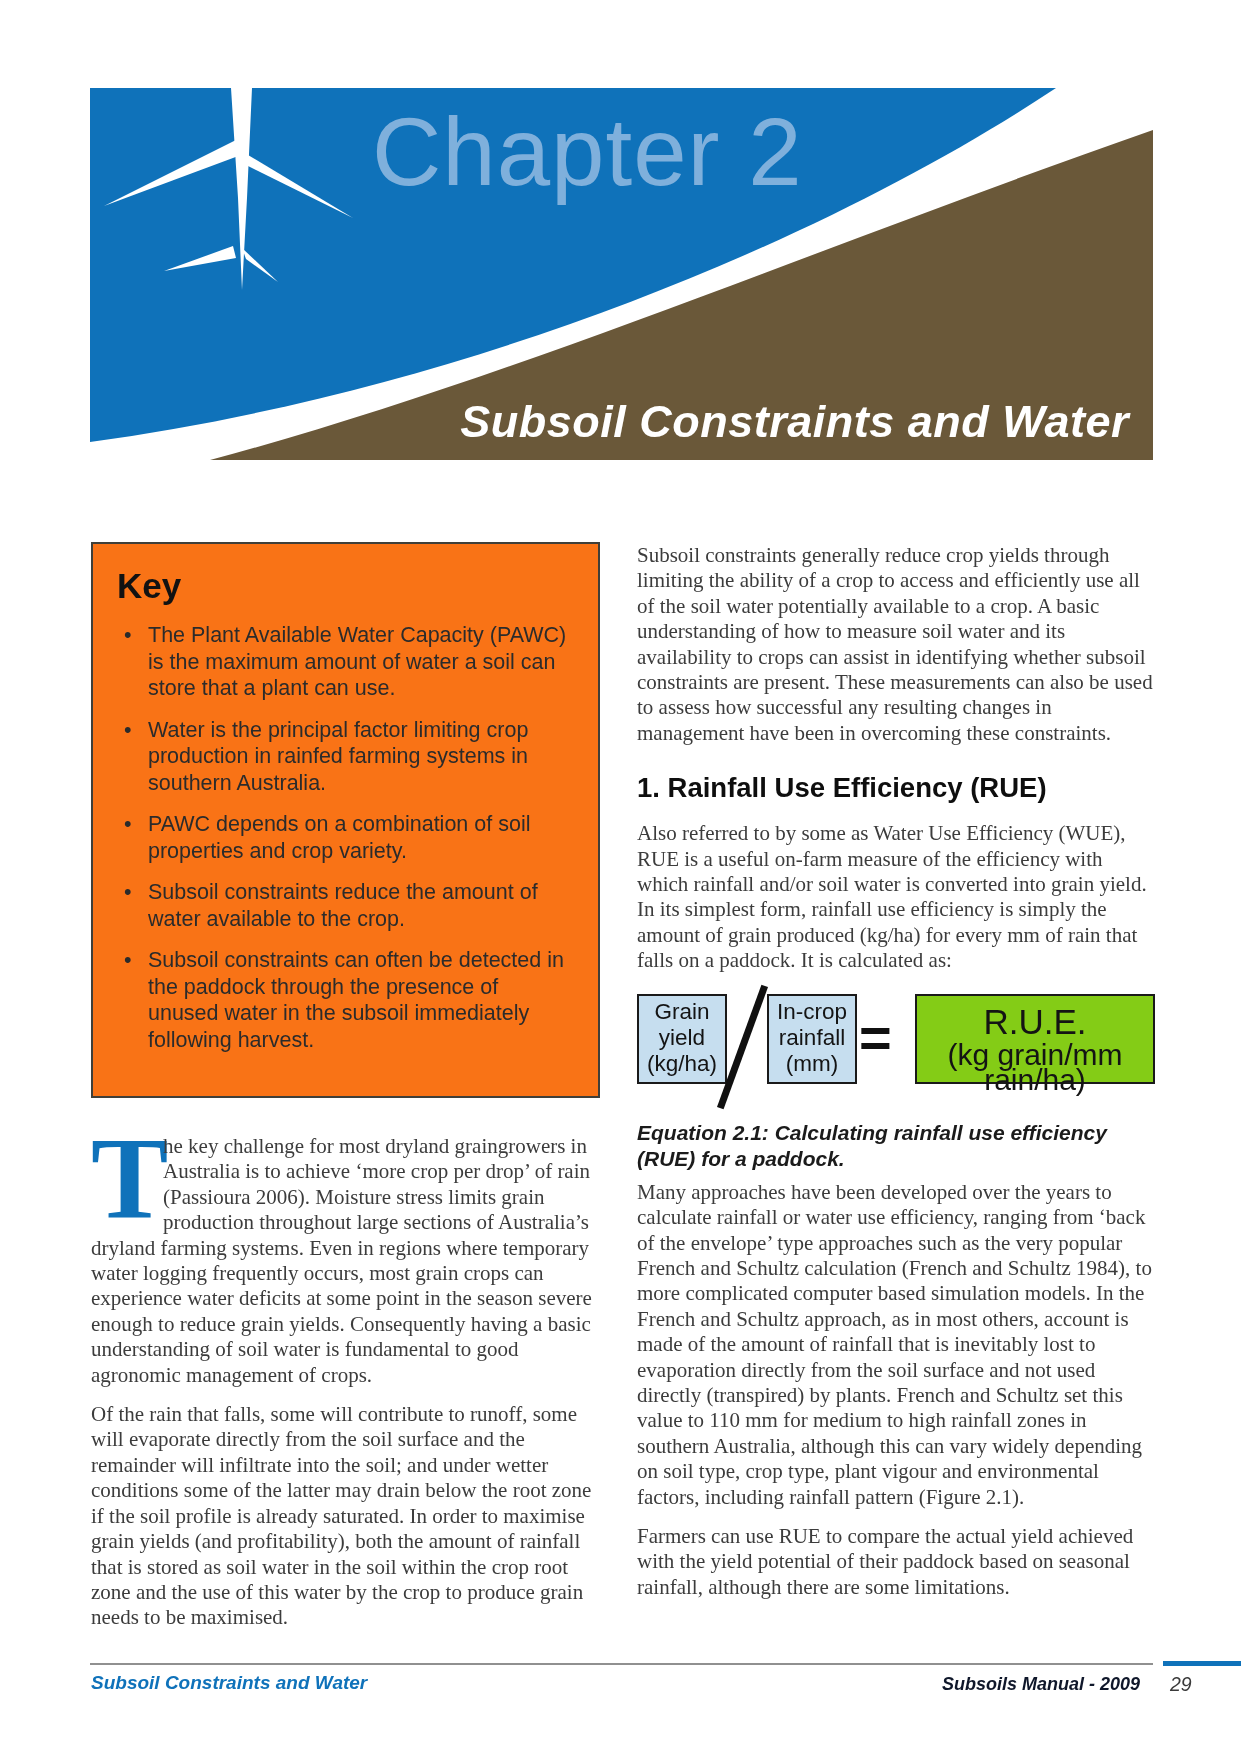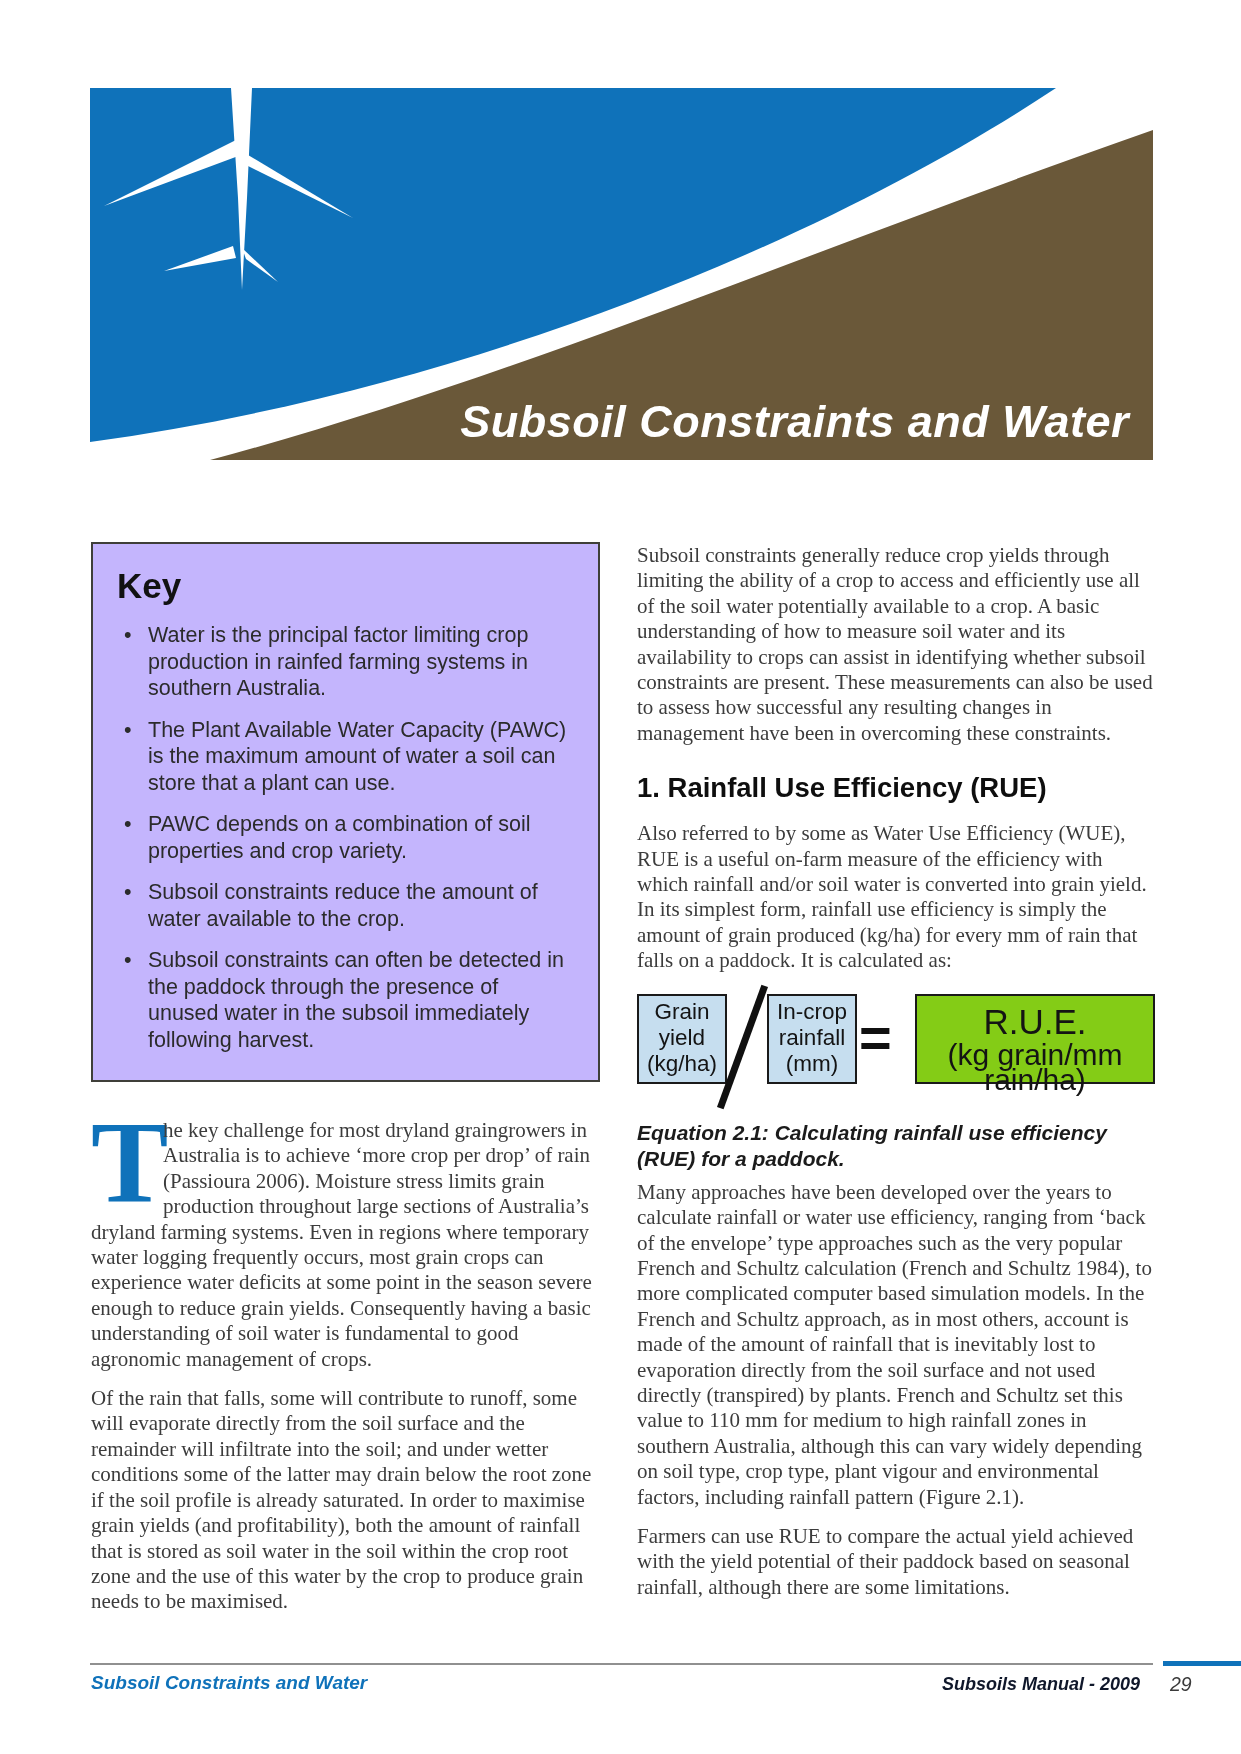--- a/index.html
+++ b/index.html
@@ -24,22 +24,22 @@
 
   
   .left-col  { position:absolute; left:91px;  top:542px; width:509px; }
   .right-col { position:absolute; left:637px; top:543px; width:518px; }
 
   .para { font-size:21px; line-height:25.4px; color:#3C3C3C; margin:0 0 14px 0;font-family:Liberation Serif, serif; }
 
   
   .key-box {
     box-sizing:border-box; width:100%;
-    background:#c4b5fd; border:2px solid #3F3F39;
-    padding:22px 24px 12px 24px;
+    background:#f97316; border:2px solid #3F3F39;
+    padding:22px 24px 28px 24px;
   }
   .key-title { font-size:35px; font-weight:bold; color:#121212; margin:0 0 16px 0; }
   .key-list { list-style:none; margin:0; padding:0; }
   .key-list li {
     position:relative; padding-left:31px; margin-bottom:15px;
     font-size:21.5px; line-height:26.5px; color:#2B2B2B;
   }
   .key-list li::before { content:"•"; position:absolute; left:7px; top:0; color:#2B2B2B; }
 
   .dropcap-para { margin-top:36px; }
@@ -109,30 +109,31 @@
       <path d="M120,372 C420,292 720,162 1063,42 L1063,372 Z" fill="#6A5839"></path>
 
       <g fill="#ffffff">
         <polygon points="141,0 162,0 157,110 152,202 148,110"></polygon>
         <polygon points="146,52 151,67 14,118"></polygon>
         <polygon points="153,64 158,78 263,130"></polygon>
         <polygon points="143,158 146,170 74,183"></polygon>
         <polygon points="152,160 156,171 188,194"></polygon>
       </g>
     </svg>
+    <div class="chapter-label">Chapter 2</div>
     <div class="banner-title">Subsoil Constraints and Water</div>
   </div>
 
   <div class="left-col">
 
     <div class="key-box">
       <h2 class="key-title">Key</h2>
       <ul class="key-list">
+        <li>The Plant Available Water Capacity (PAWC) is the maximum amount of water a soil can store that a plant can use.</li>
         <li>Water is the principal factor limiting crop production in rainfed farming systems in southern Australia.</li>
-        <li>The Plant Available Water Capacity (PAWC) is the maximum amount of water a soil can store that a plant can use.</li>
         <li>PAWC depends on a combination of soil properties and crop variety.</li>
         <li>Subsoil constraints reduce the amount of water available to the crop.</li>
         <li>Subsoil constraints can often be detected in the paddock through the presence of unused water in the subsoil immediately following harvest.</li>
       </ul>
     </div>
 
     <p class="para dropcap-para"><span class="dropcap">T</span><span>he key challenge for most dryland graingrowers in Australia is to achieve ‘more crop per drop’ of rain (Passioura 2006). Moisture stress limits grain production throughout large sections of Australia’s dryland farming systems. Even in regions where temporary water logging frequently occurs, most grain crops can experience water deficits at some point in the season severe enough to reduce grain yields. Consequently having a basic understanding of soil water is fundamental to good agronomic management of crops.</span></p>
 
     <p class="para">Of the rain that falls, some will contribute to runoff, some will evaporate directly from the soil surface and the remainder will infiltrate into the soil; and under wetter conditions some of the latter may drain below the root zone if the soil profile is already saturated. In order to maximise grain yields (and profitability), both the amount of rainfall that is stored as soil water in the soil within the crop root zone and the use of this water by the crop to produce grain needs to be maximised.</p>
   </div>

